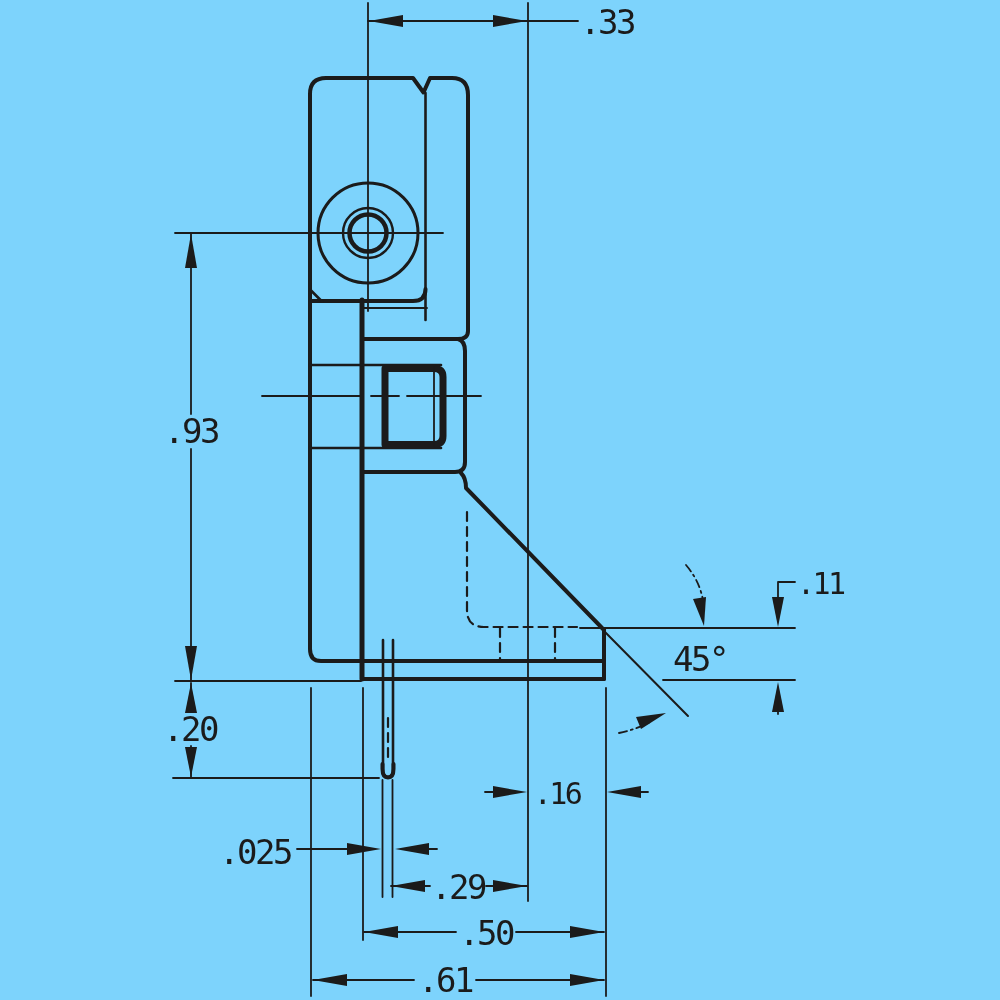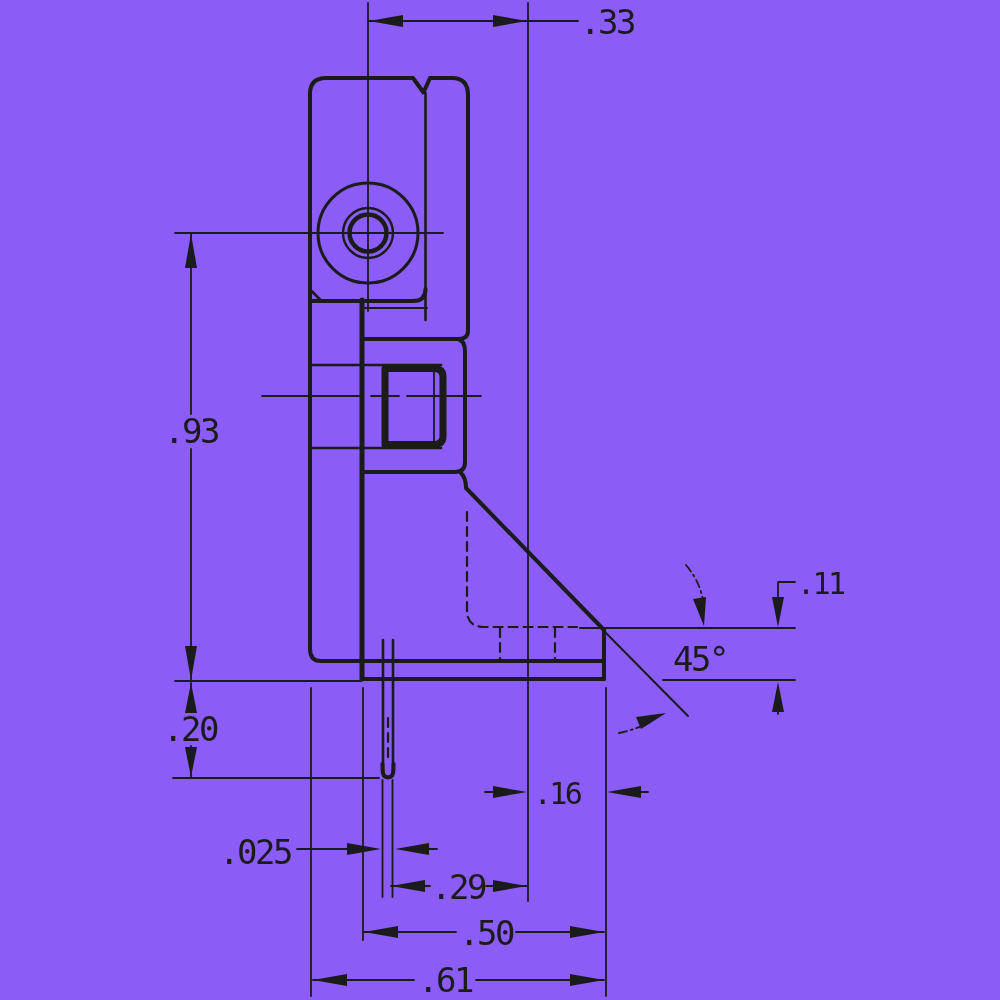--- a/index.html
+++ b/index.html
@@ -1,16 +1,16 @@
 <!DOCTYPE html>
 <html><head>
 <meta charset="utf-8">
 <style>
   html,body{margin:0;padding:0;background:#ffffff;}
-  .stage{width:1000px;height:1000px;position:relative;background:#8b5cf6;overflow:hidden;}
+  .stage{width:1000px;height:1000px;position:relative;background:#7dd3fc;overflow:hidden;}
   svg{display:block;}
   text{font-family:"DejaVu Sans Mono", monospace; fill:#1b1b1b; letter-spacing:-2.5px;}
   .dimtxt{font-size:34px;}
   .dimtxt-sm{font-size:30px;}
   .stroke{stroke:#1b1b1b;fill:none;stroke-linecap:round;stroke-linejoin:round;}
   .w-outline{stroke-width:4;}
   .w-leg{stroke-width:5;}
   .w-bold{stroke-width:7;}
   .w-med{stroke-width:2.6;}
   .w-thin{stroke-width:1.8;}

